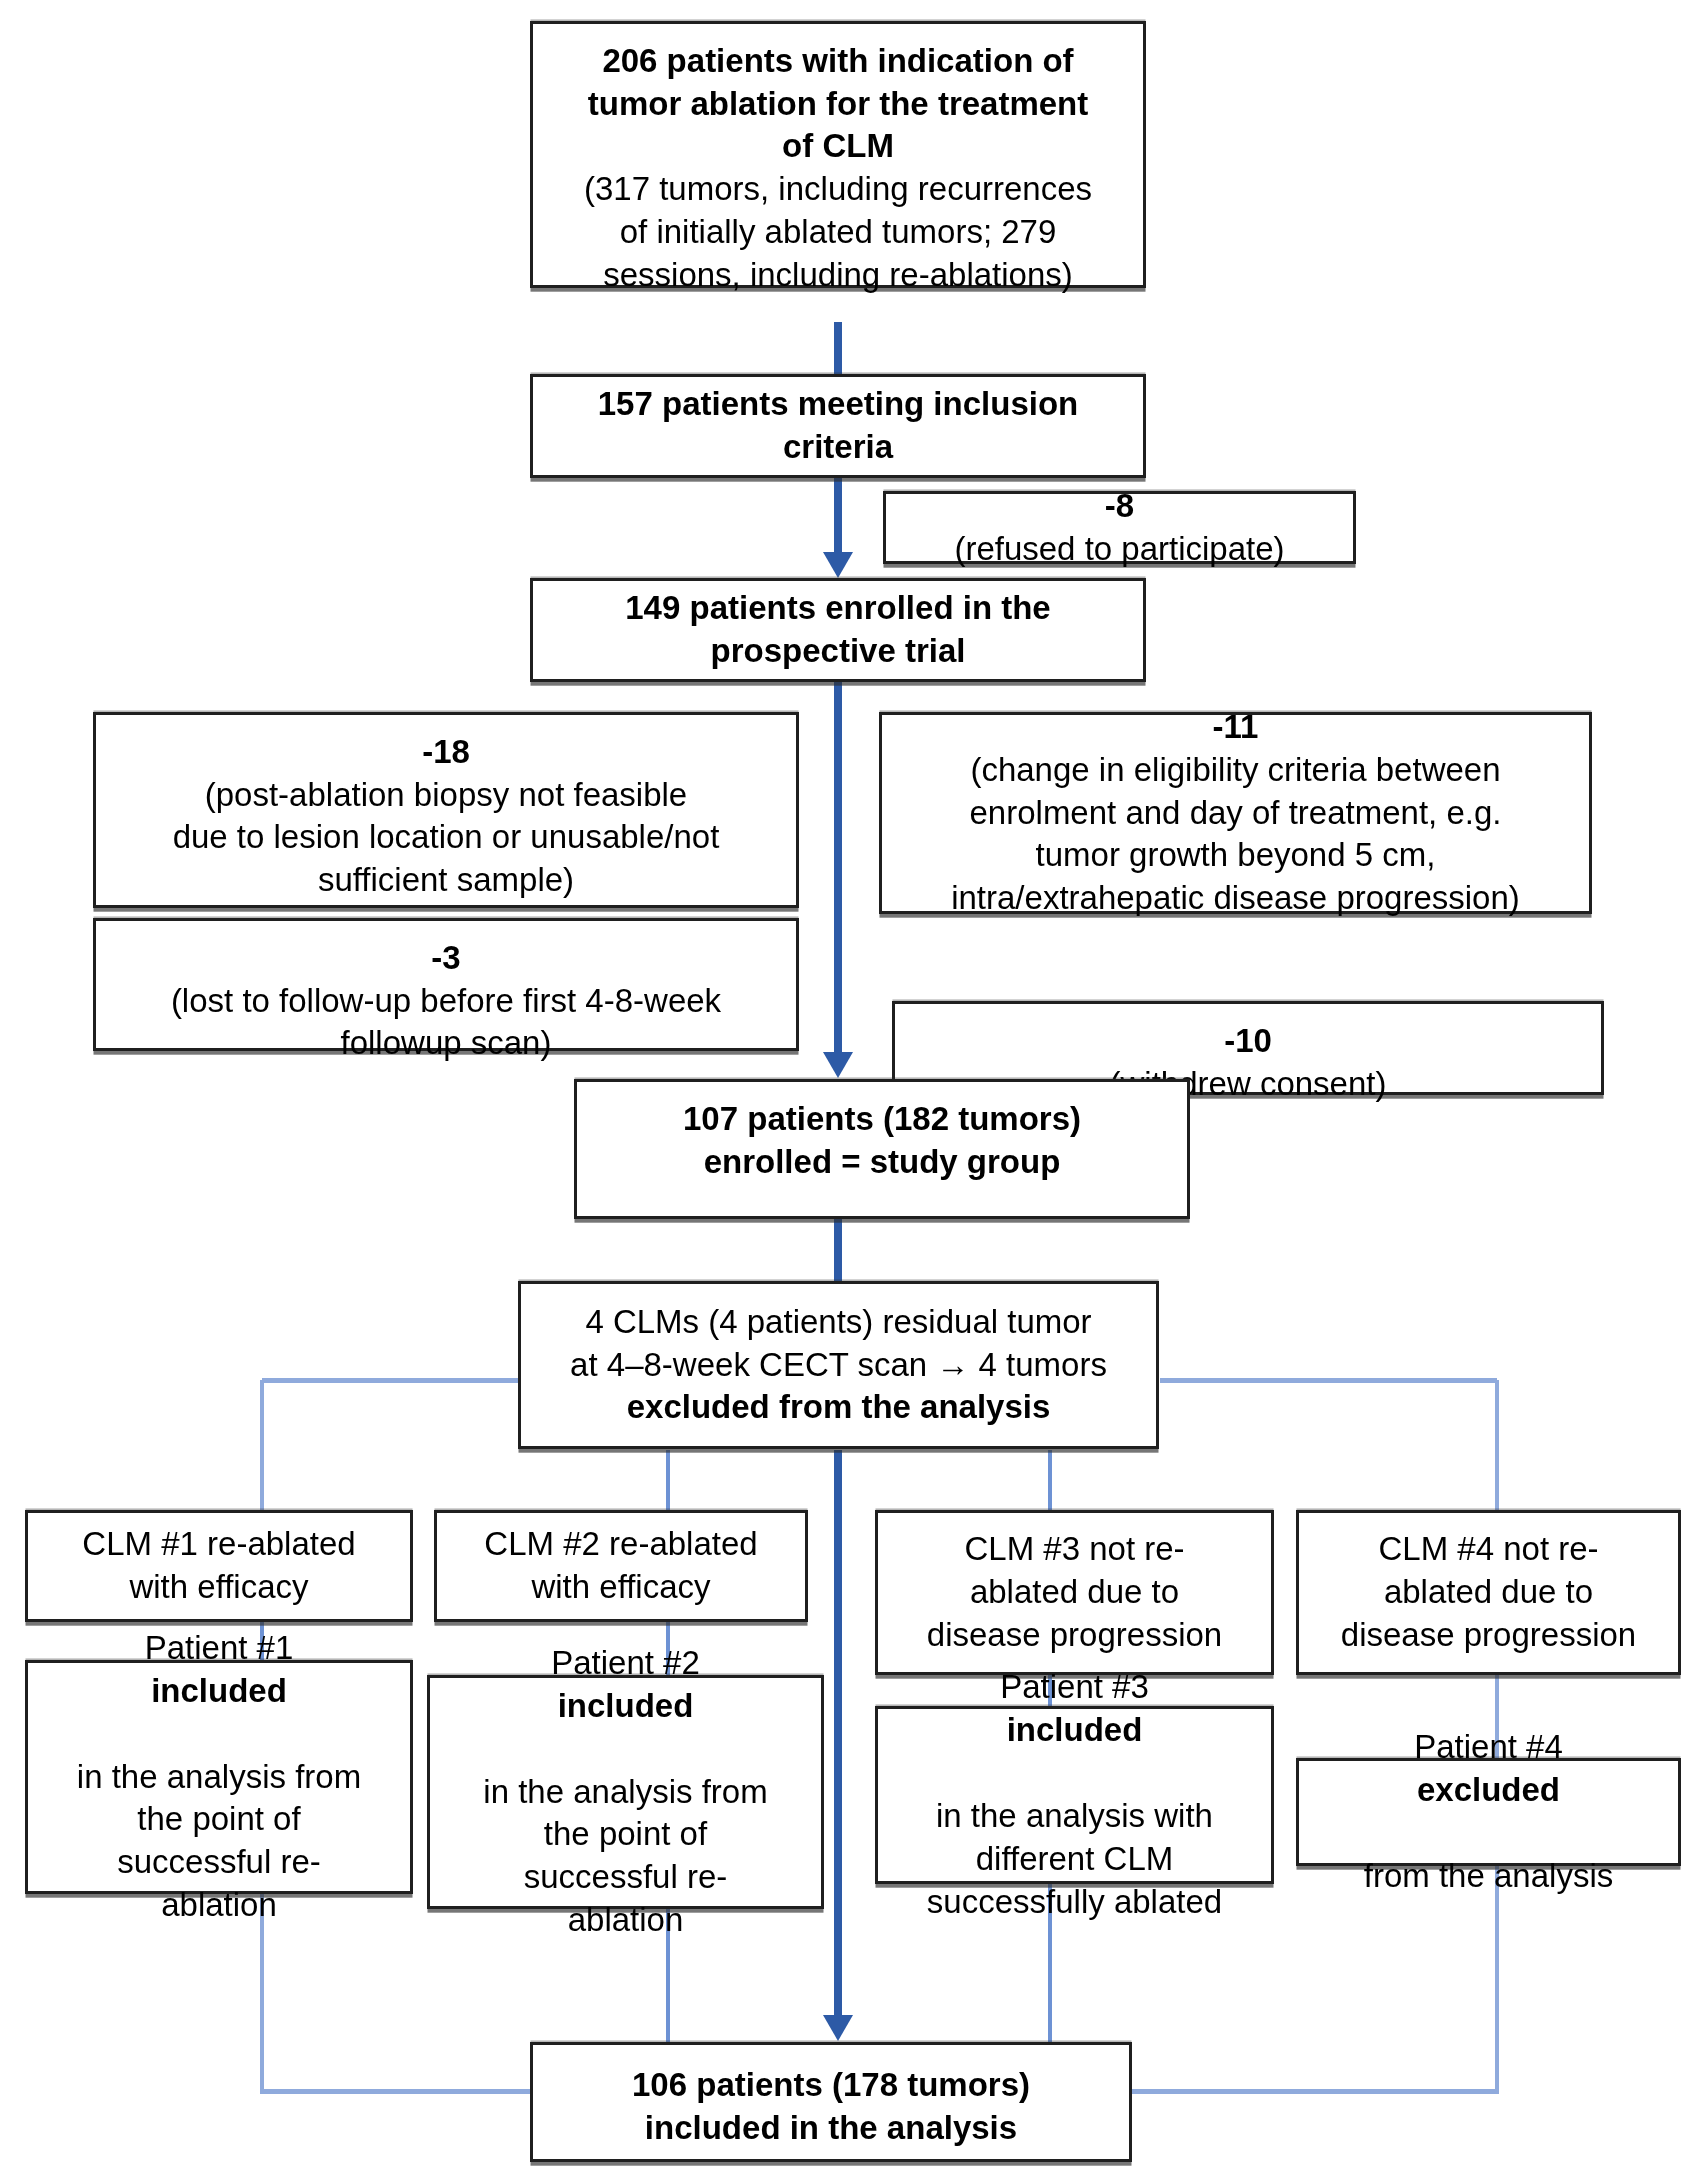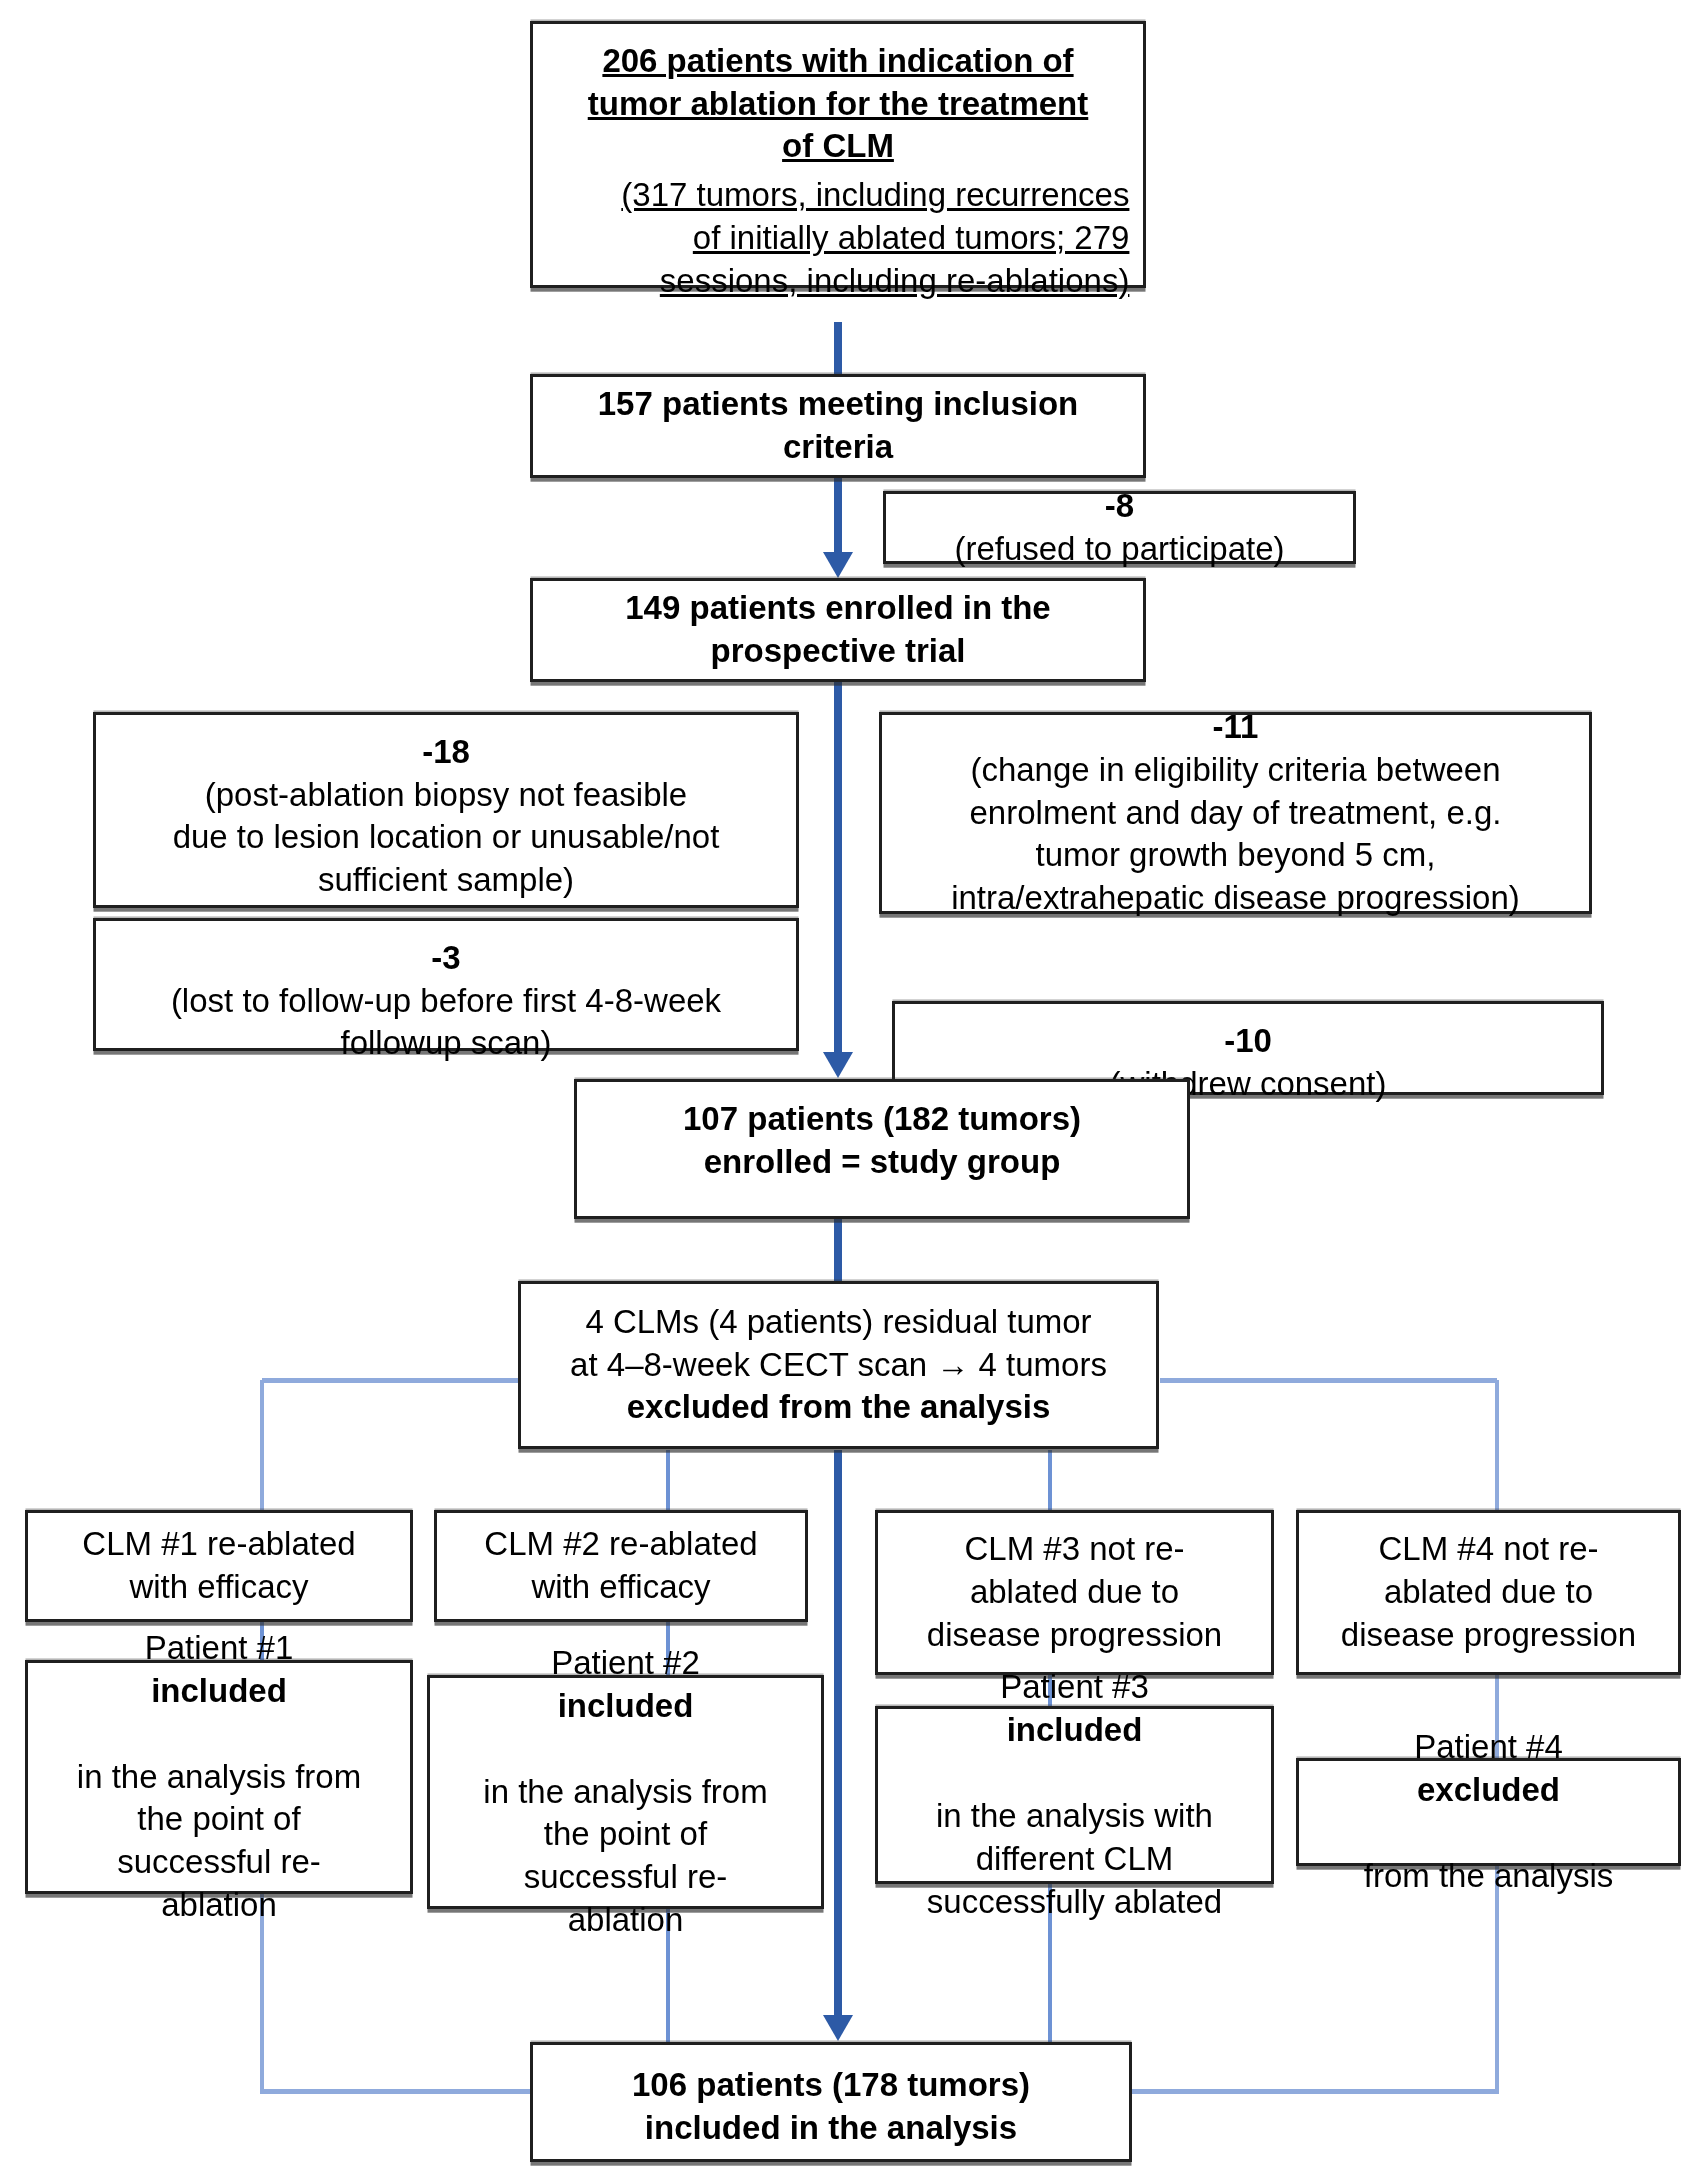--- a/index.html
+++ b/index.html
@@ -30,35 +30,35 @@
     justify-content:center;
     align-items:center;
     text-align:center;
     white-space:pre-line;
     font-size:33px;
     line-height:1.3;
     padding:5.2px 13.6px;
   }
   .box.top-align{justify-content:flex-start;padding-top:15.7px;}
   .box .b{font-weight:bold;}
-  .blk-left{display:block;text-align:right;width:100%;margin-top:6px;}
+  .blk-left{display:block;text-align:center;width:100%;}
   
   .ln{position:absolute;z-index:1;}
   .tv{width:7.3px;margin-left:-3.7px;background:var(--accent_dark);}
   .mv{width:3.1px;margin-left:-1.6px;background:var(--accent_mid);}
   .sv{width:4.2px;margin-left:-2.1px;background:var(--accent_light);}
   .sh{height:4.7px;margin-top:-2.1px;background:var(--accent_light);}
   .arrowhead{
     width:0;height:0;margin-left:-15px;
     border-left:15px solid transparent;
     border-right:15px solid transparent;
     border-top:26px solid var(--accent_dark);
   }
   
-  #n206 {left:530px;top:21px;  width:616px;height:267px;text-decoration:underline;}
+  #n206 {left:530px;top:21px;  width:616px;height:267px;}
   #n157 {left:530px;top:374px; width:616px;height:104px;}
   #n8   {left:883px;top:491px; width:473px; height:73px;}
   #n149 {left:530px;top:578px;width:616px;height:104px;}
   #n18  {left:93px; top:712px;width:706px;height:196px;}
   #n11  {left:879px;top:712px;width:713px;height:202px;}
   #n3   {left:93px; top:918px;width:706px;height:133px;}
   #n10  {left:892px;top:961px;width:712px;height:94px;margin-top:40px;}
   #n107 {left:530px;top:1079px;width:616px;height:140px;margin-left:44px;}
   #n4clm{left:518px; top:1281px;width:641px;height:168px;}
   #clm1 {left:25px;  top:1510px;width:388px; height:112px;}

